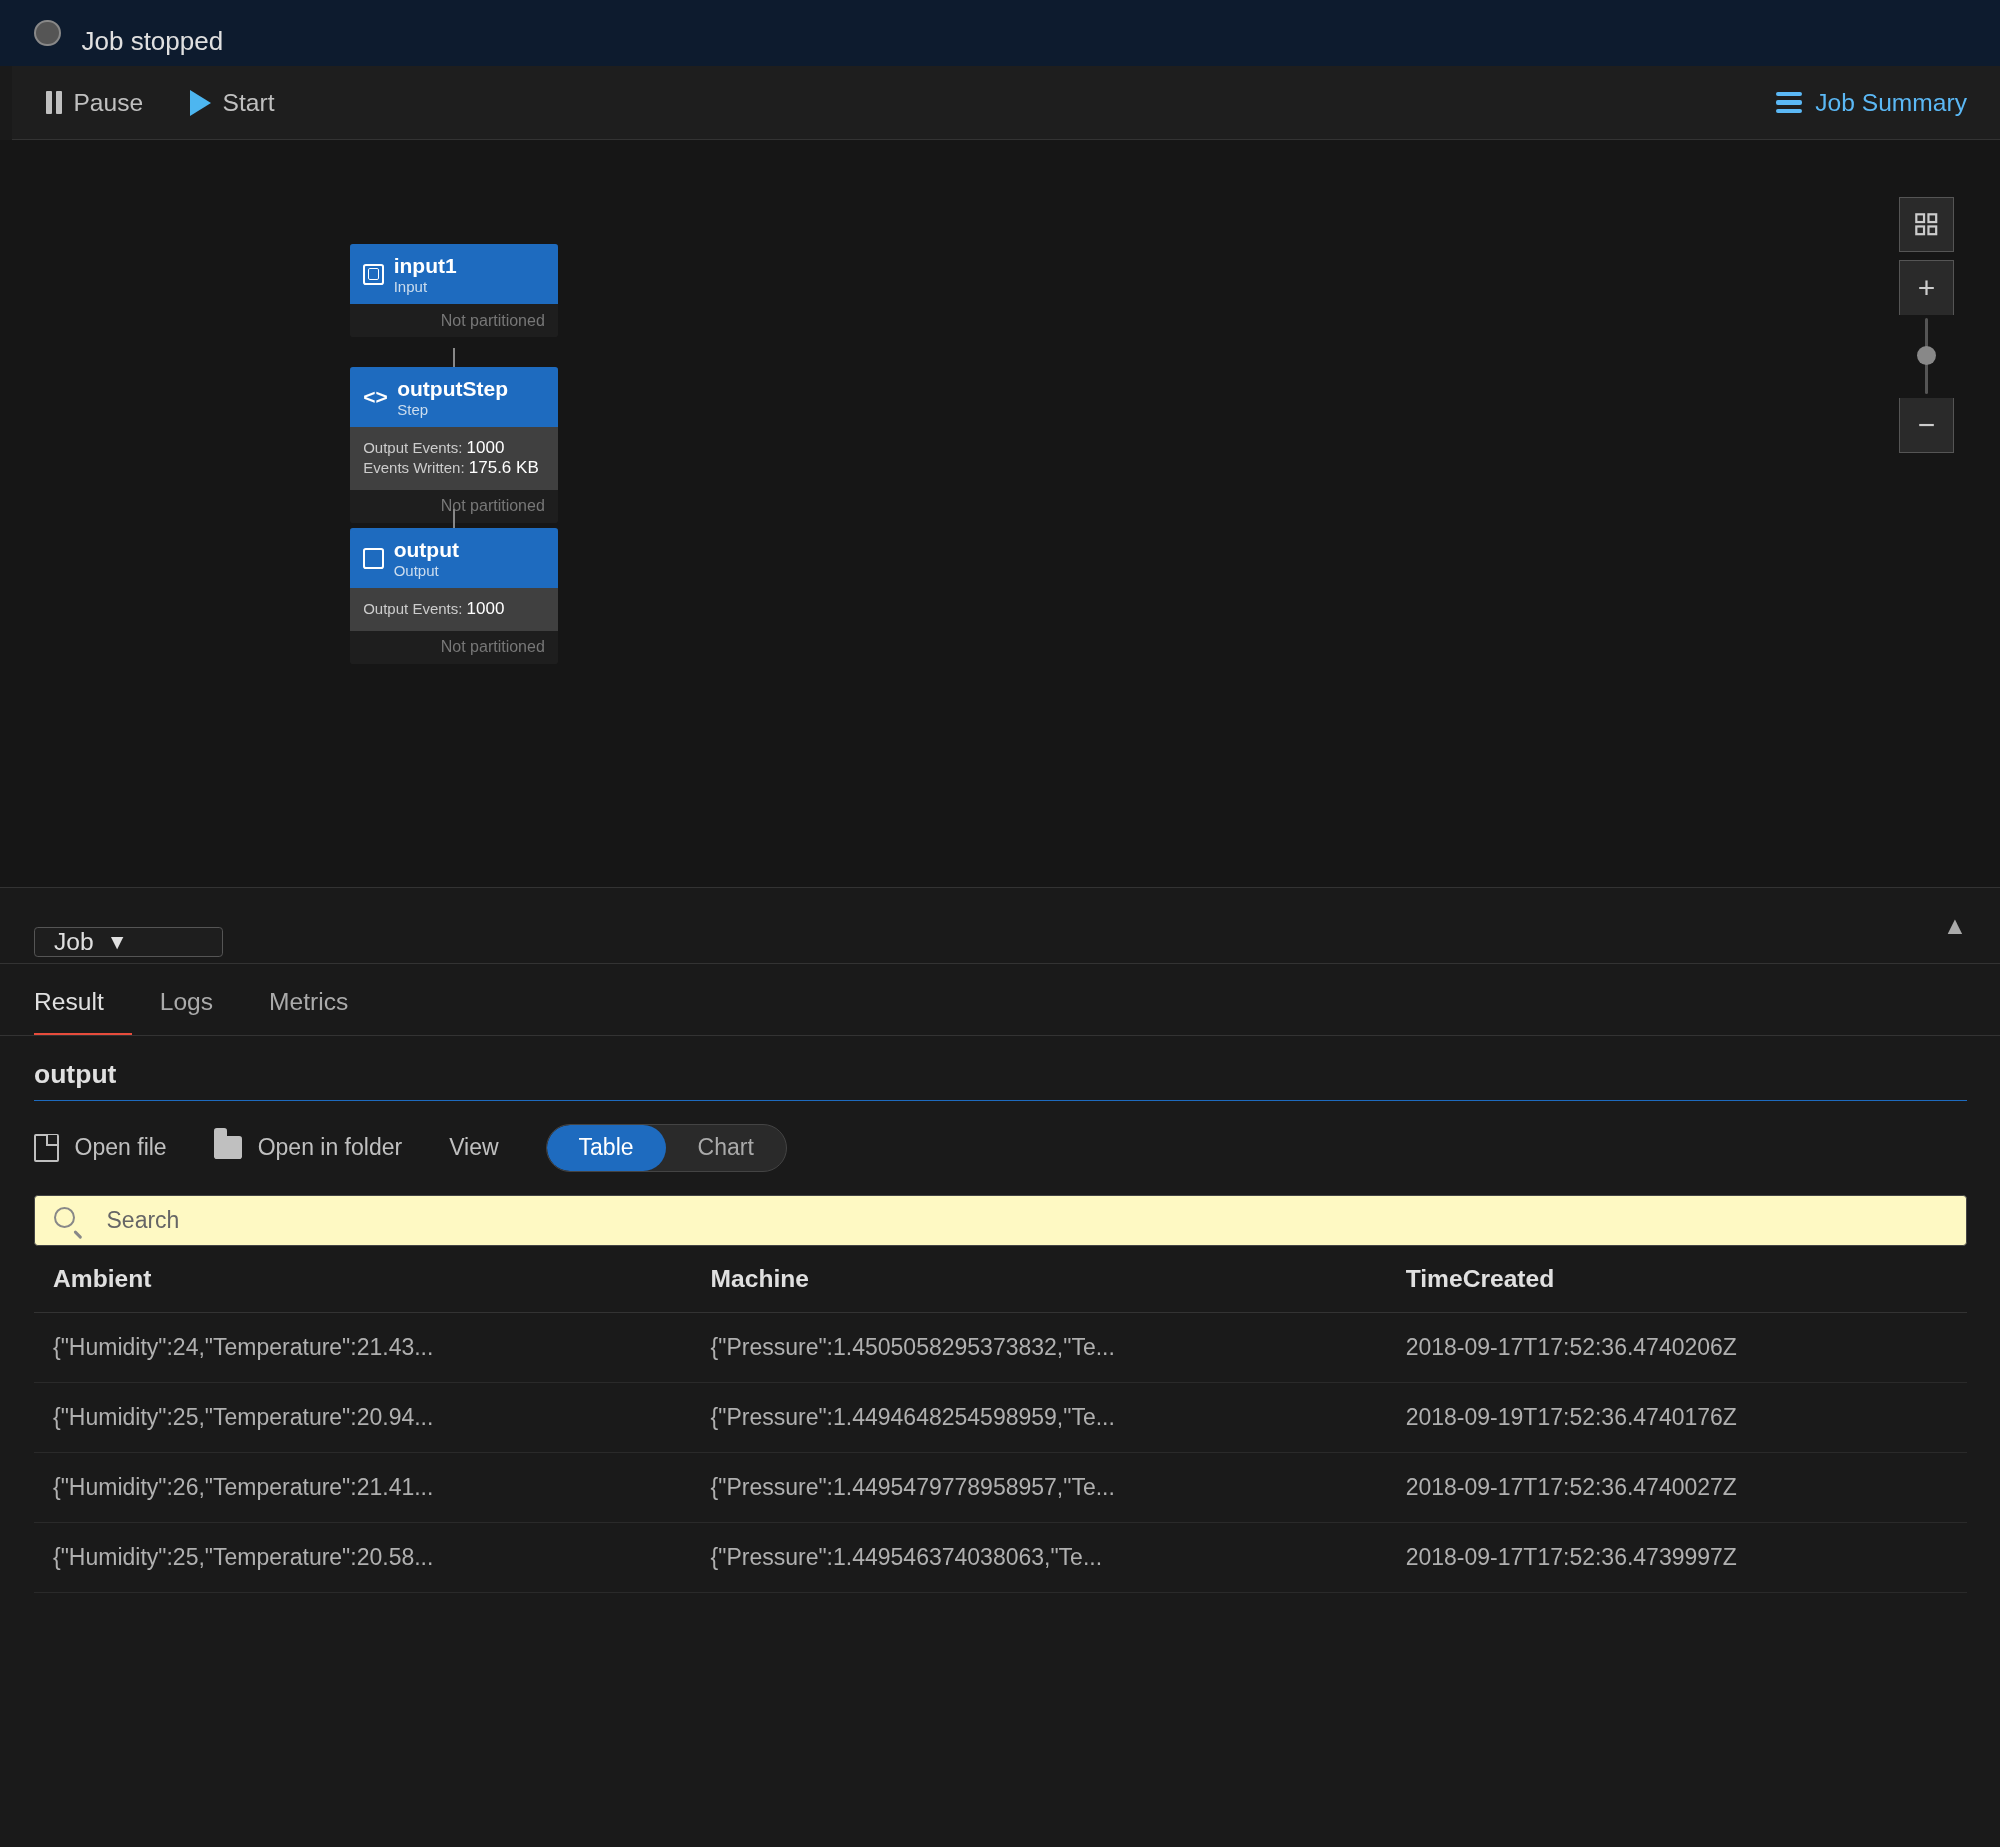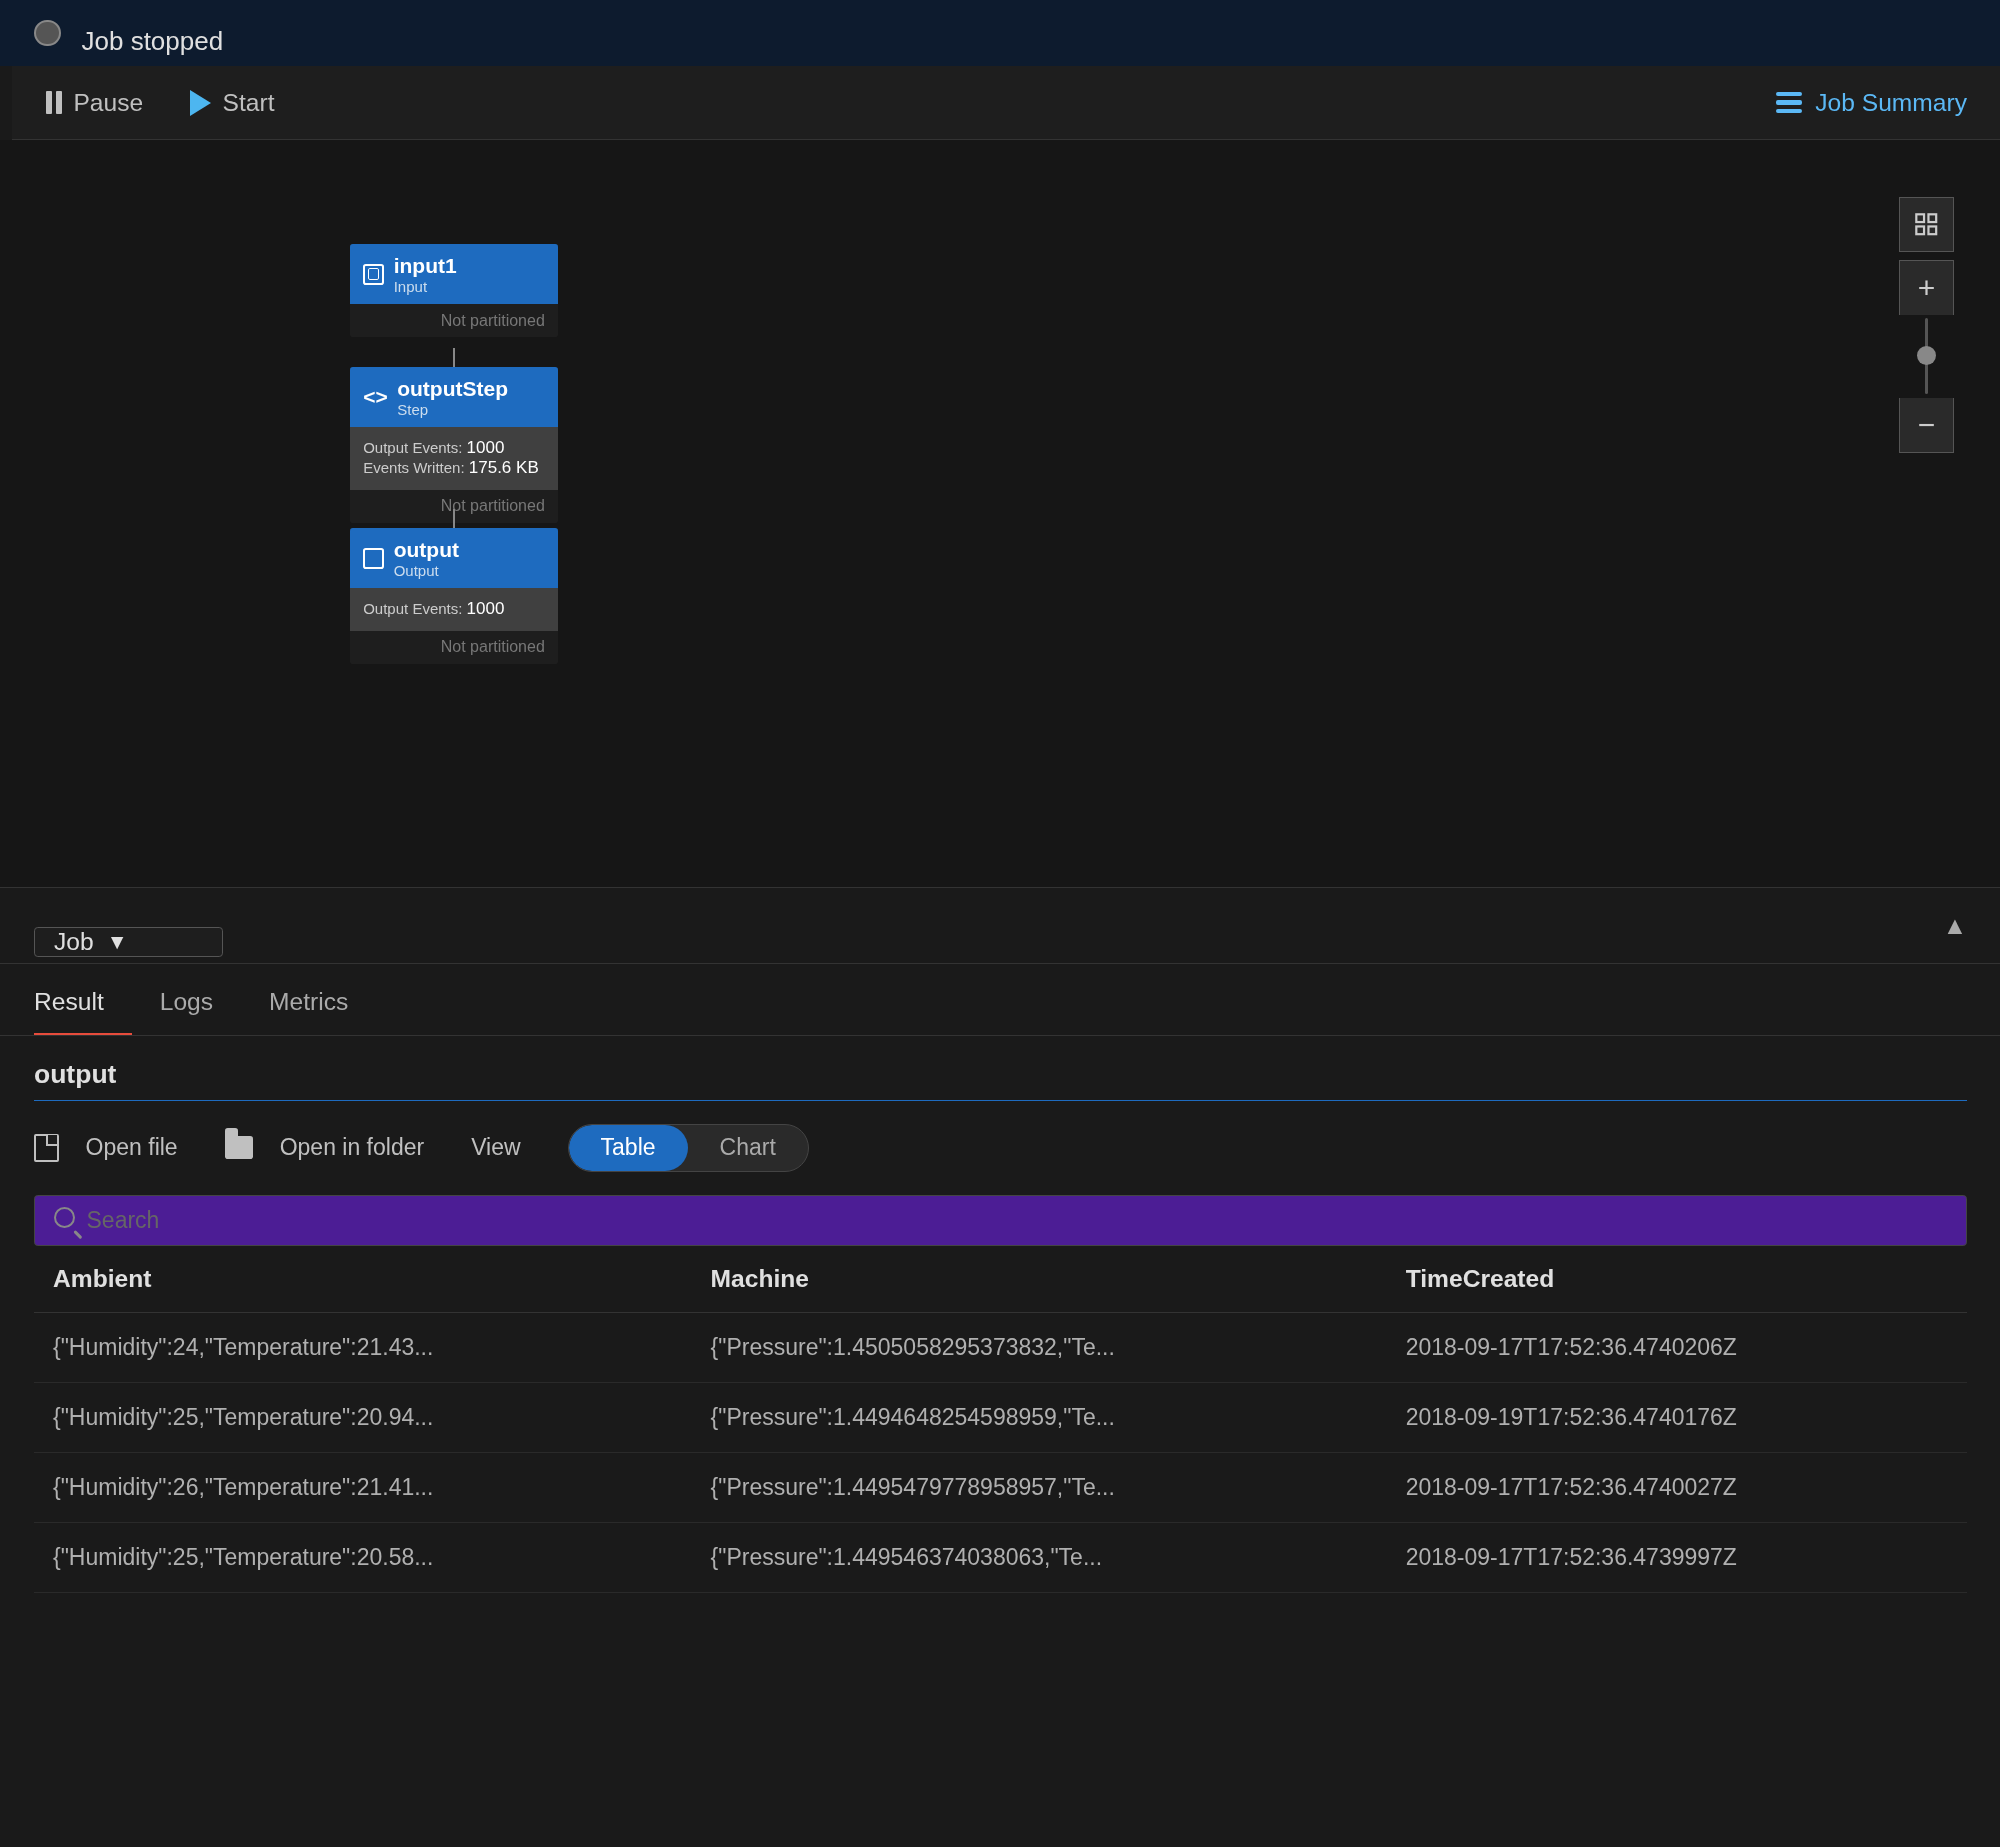--- a/index.html
+++ b/index.html
@@ -289,21 +289,21 @@
     
     .file-actions {
       display: flex;
       align-items: center;
       gap: 47px;
       margin-bottom: 23px;
     }
     .file-action-btn {
       display: flex;
       align-items: center;
-      gap: 27px;
+      gap: 16px;
       color: #c0c0c0;
       font-size: 23px;
       cursor: pointer;
       background: none;
       border: none;
     }
     .view-label {
       font-size: 23px;
       color: #c0c0c0;
     }
@@ -325,25 +325,25 @@
     }
     .view-toggle-btn.active {
       background: #1e6bbf;
       color: #fff;
     }
 
     
     .search-bar {
       display: flex;
       align-items: center;
-      background: #4c1d95;
+      background: #fef9c3;
       border: 0.9px solid #444;
       border-radius: 3.8px;
       padding: 11.4px 19px;
-      gap: 6px;
+      gap: 26px;
       margin-bottom: 0;
     }
     .search-input {
       background: none;
       border: none;
       outline: none;
       color: #888;
       font-size: 23px;
       width: 100%;
     }

